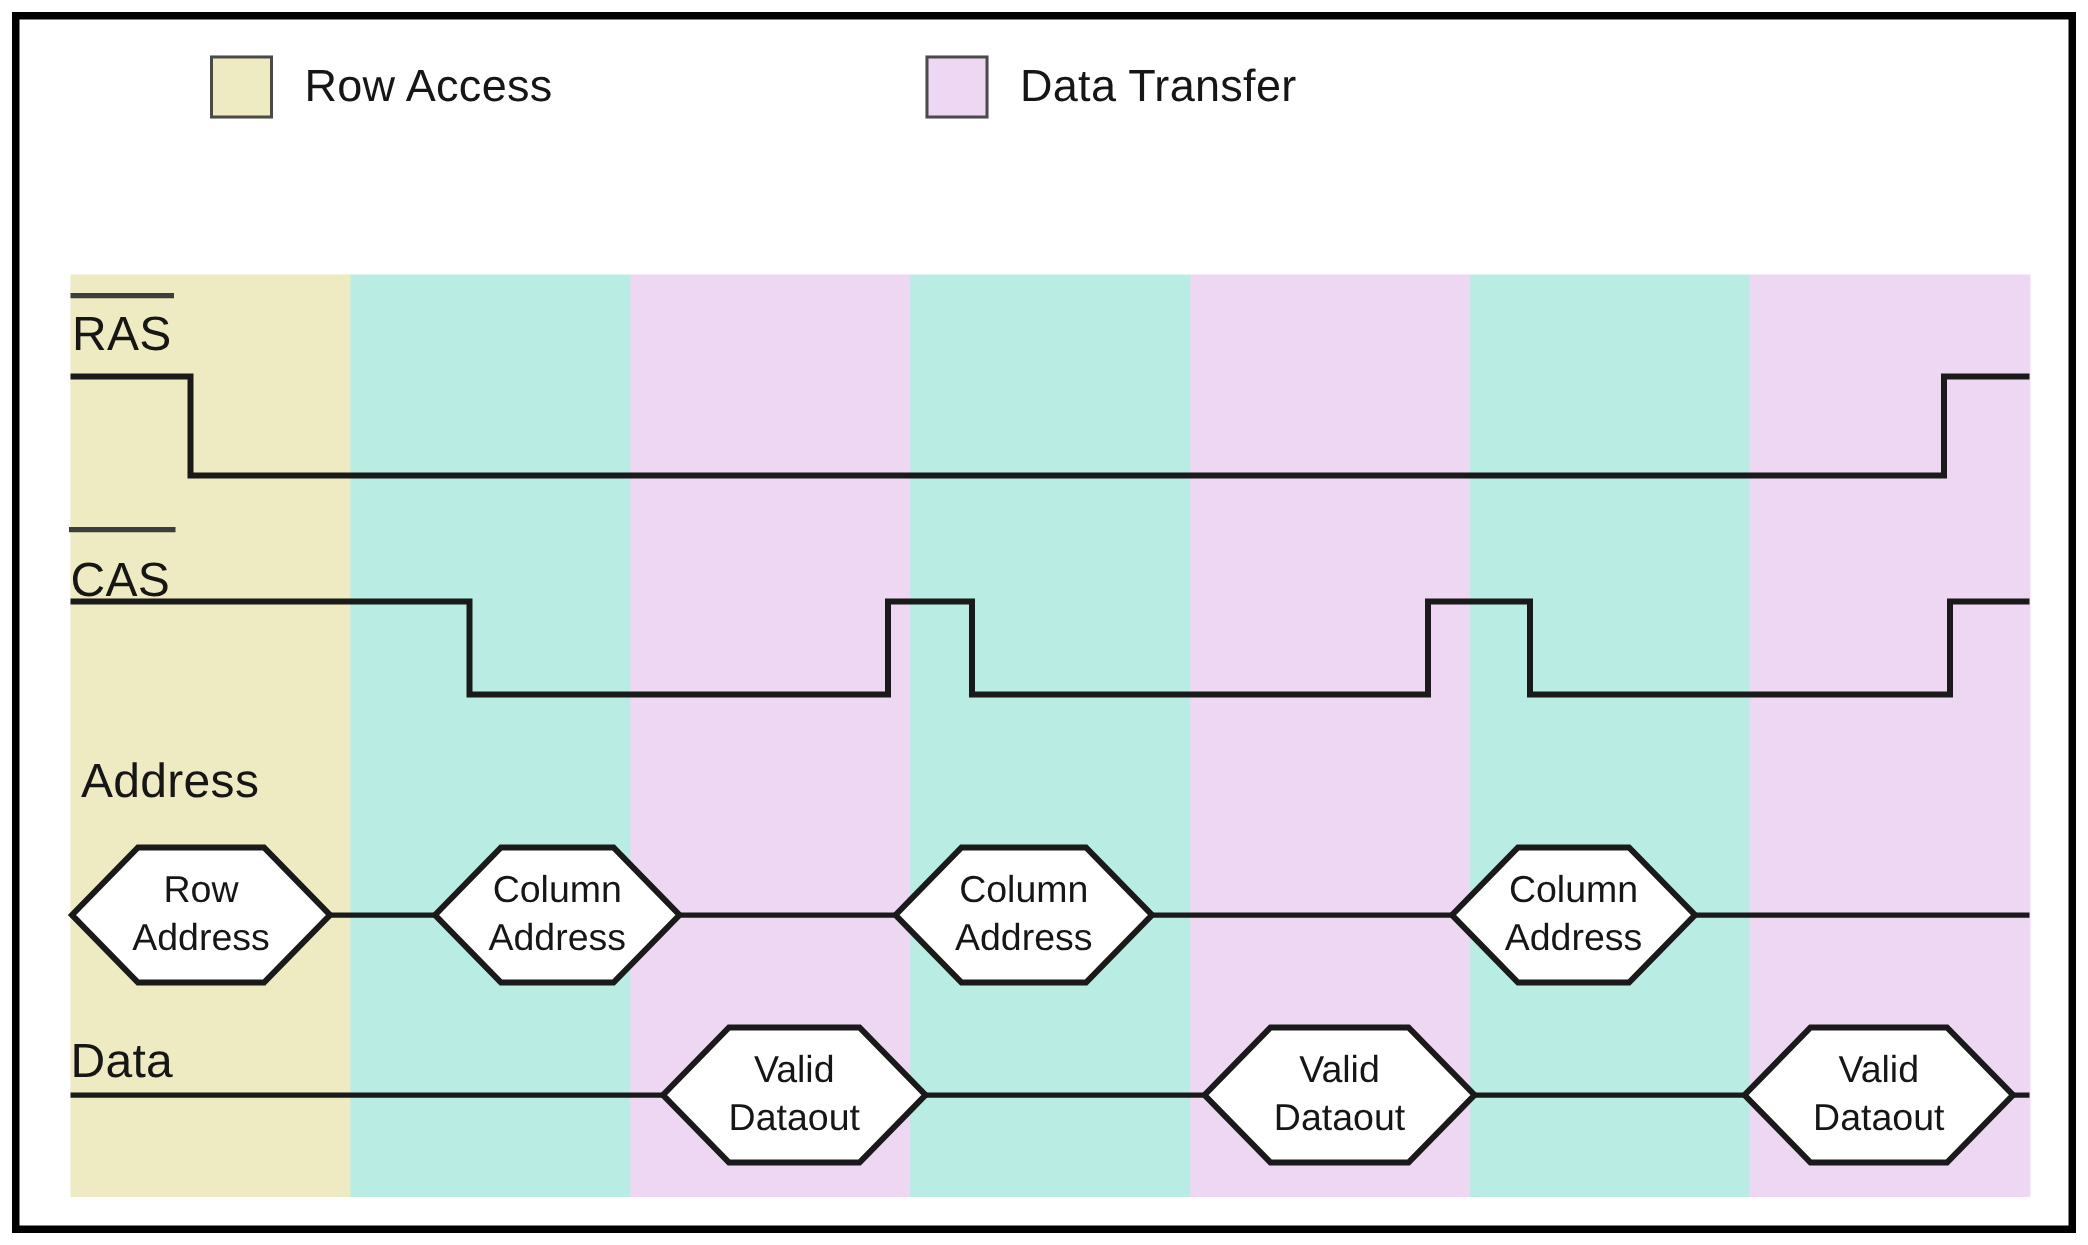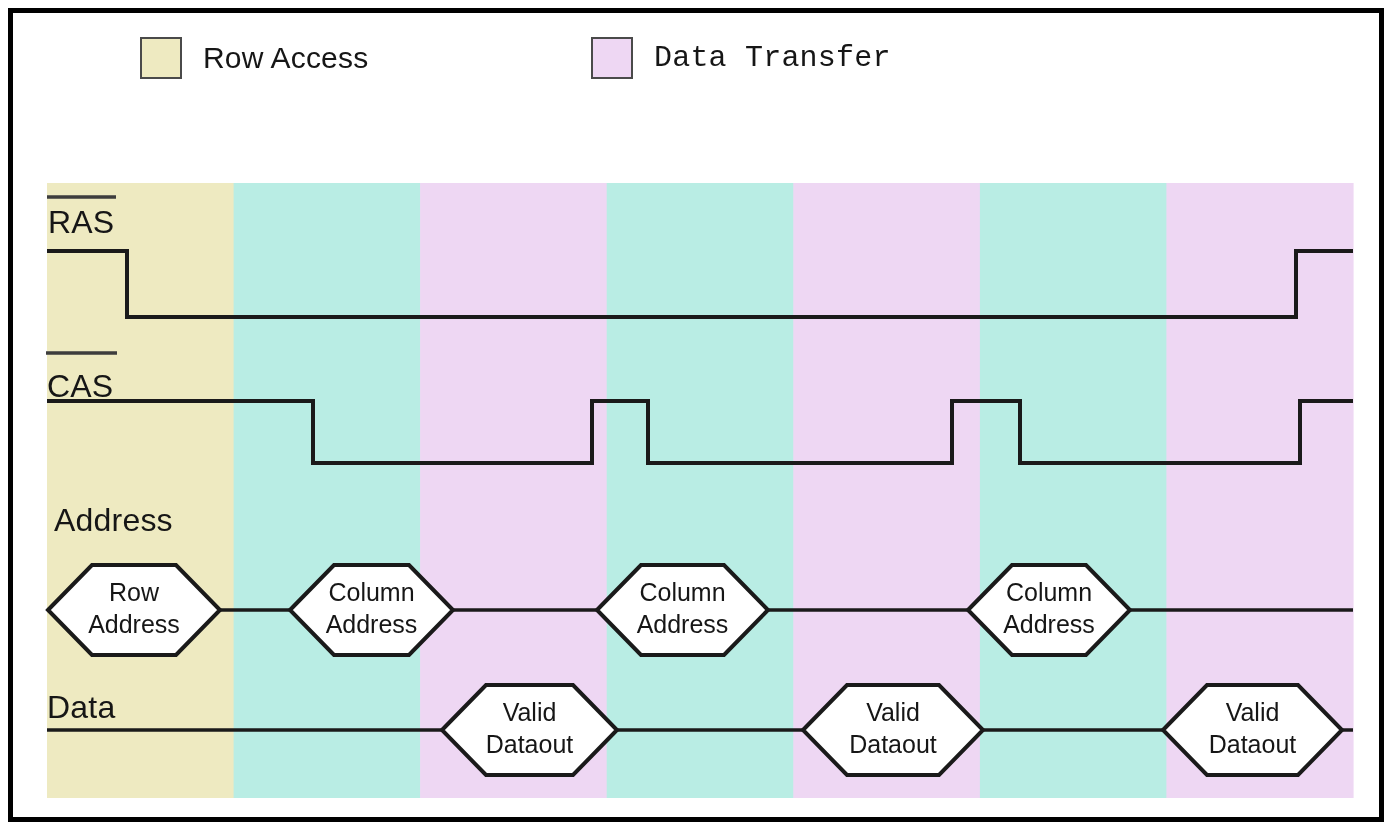--- a/index.html
+++ b/index.html
@@ -69,17 +69,17 @@
     <polygon points="1163,730 1207,685 1298,685 1342,730 1298,775 1207,775" fill="#ffffff" stroke="#1a1a1a" stroke-width="4" stroke-linejoin="miter"></polygon>
     <text x="1252.5" y="721" class="hex-label" text-anchor="middle">Valid</text>
     <text x="1252.5" y="753" class="hex-label" text-anchor="middle">Dataout</text>
   </svg>
 
 <div class="legend">
   <div class="legend-item" id="legend-item-0" style="left: 140px; top: 37px;">
     <span class="swatch" style="background: rgb(238, 234, 193);"></span>
     <span class="legend-label">Row Access</span>
   </div>
-  <div class="legend-item" id="legend-item-2" style="left: 591px; top: 37px; font-family: Liberation Mono, monospace;">
+  <div class="legend-item" id="legend-item-2" style="left: 617px; top: 37px;">
     <span class="swatch" style="background: rgb(238, 215, 243);"></span>
     <span class="legend-label">Data Transfer</span>
   </div>
 </div>
 
 </body></html>

